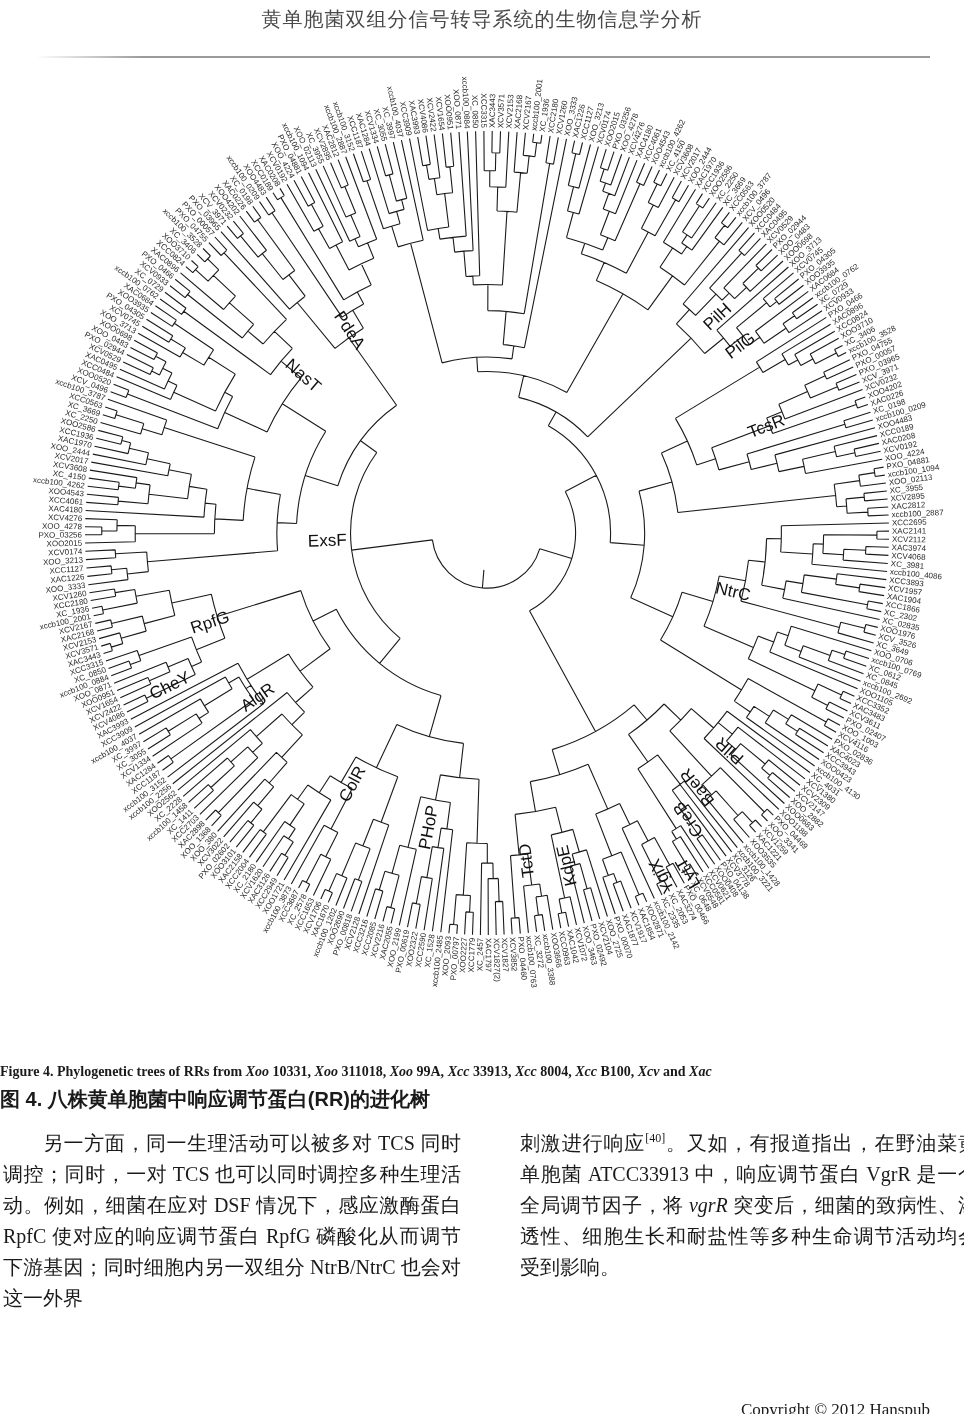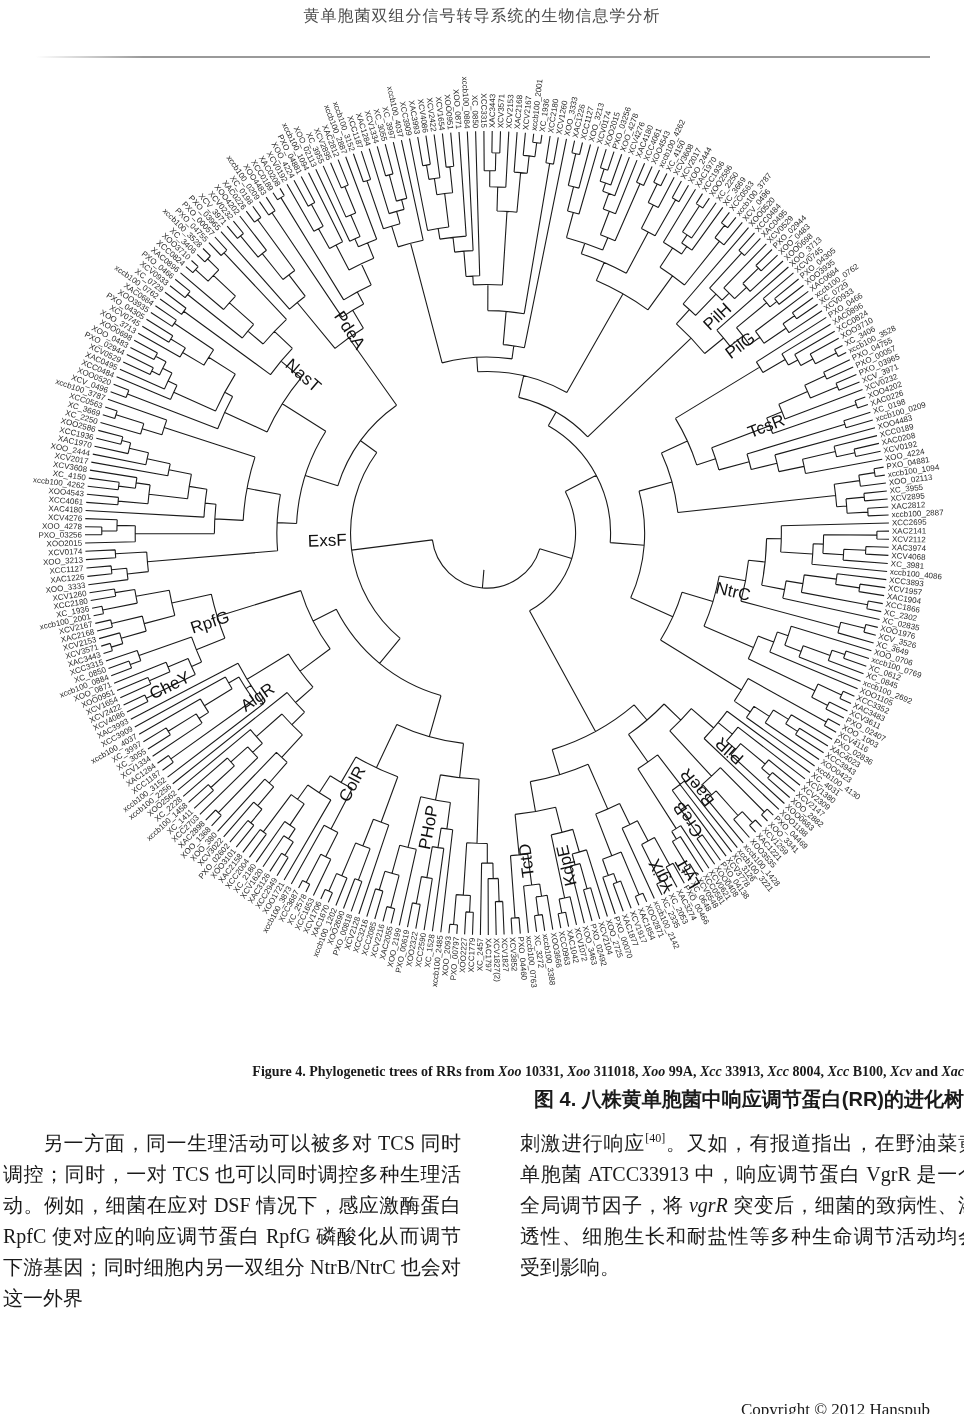--- a/index.html
+++ b/index.html
@@ -2,35 +2,35 @@
 <html><head>
 <meta charset="utf-8">
 <style>
   html,body{margin:0;padding:0;}
   body{
     width:964px;height:1414px;position:relative;background:#ffffff;
     font-family:"Liberation Serif", serif;color:#1a1a1a;overflow:hidden;
   }
   .header-title{
     position:absolute;top:6px;left:0;width:100%;text-align:center;
-    font-size:16px;color:#4a4a4a;letter-spacing:1px;
+    font-size:20px;color:#4a4a4a;letter-spacing:1px;
     font-family:"Liberation Serif", serif;
   }
   .header-rule{
     position:absolute;top:56px;left:36px;width:894px;height:2px;
     background:linear-gradient(to right,#ffffff,#9a9a9a 12%,#9a9a9a);
   }
   .tree-wrap{position:absolute;top:60px;left:0;width:964px;height:998px;}
   svg text.leaf{
     font-family:"Liberation Sans", sans-serif;font-size:8px;fill:#2a2a2a;
   }
   svg text.clade{
     font-family:"Liberation Sans", sans-serif;font-size:17px;fill:#111;
   }
-  .caption{position:absolute;left:0;width:100%;text-align:right;
+  .caption{position:absolute;left:0;width:100%;text-align:left;
     font-family:"Liberation Serif", serif;font-weight:bold;}
   .caption-en{top:1064px;font-size:14px;}
   .caption-zh{top:1086px;font-size:20px;font-family:"Liberation Sans", sans-serif;}
   .col{
     position:absolute;top:1128px;width:458px;font-size:20px;line-height:31px;
     text-align:justify;
   }
   .col-left{left:3px;}
   .col-right{left:520px;}
   .col p{margin:0;}

